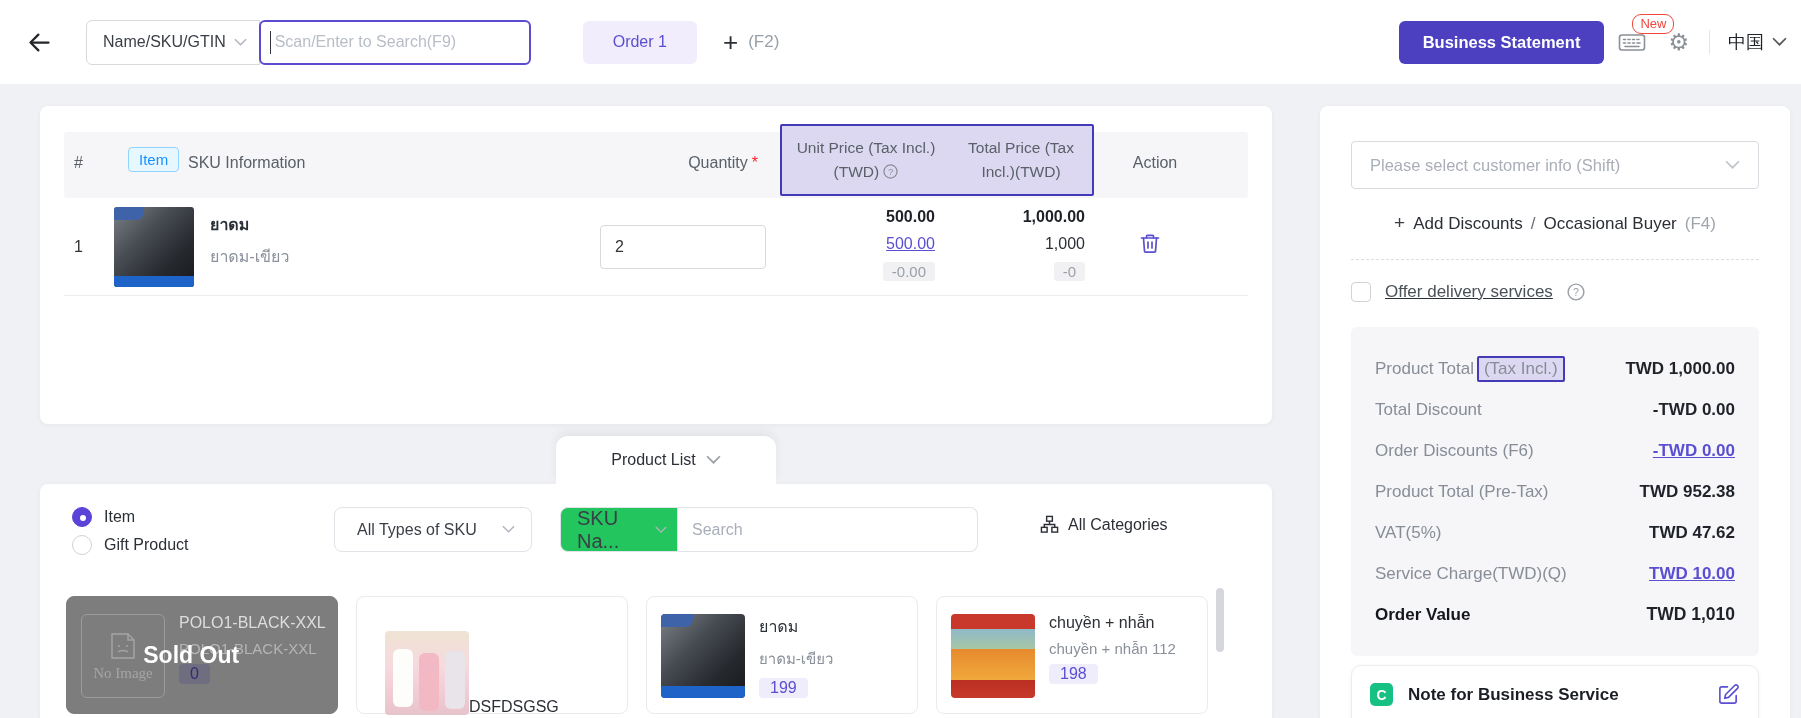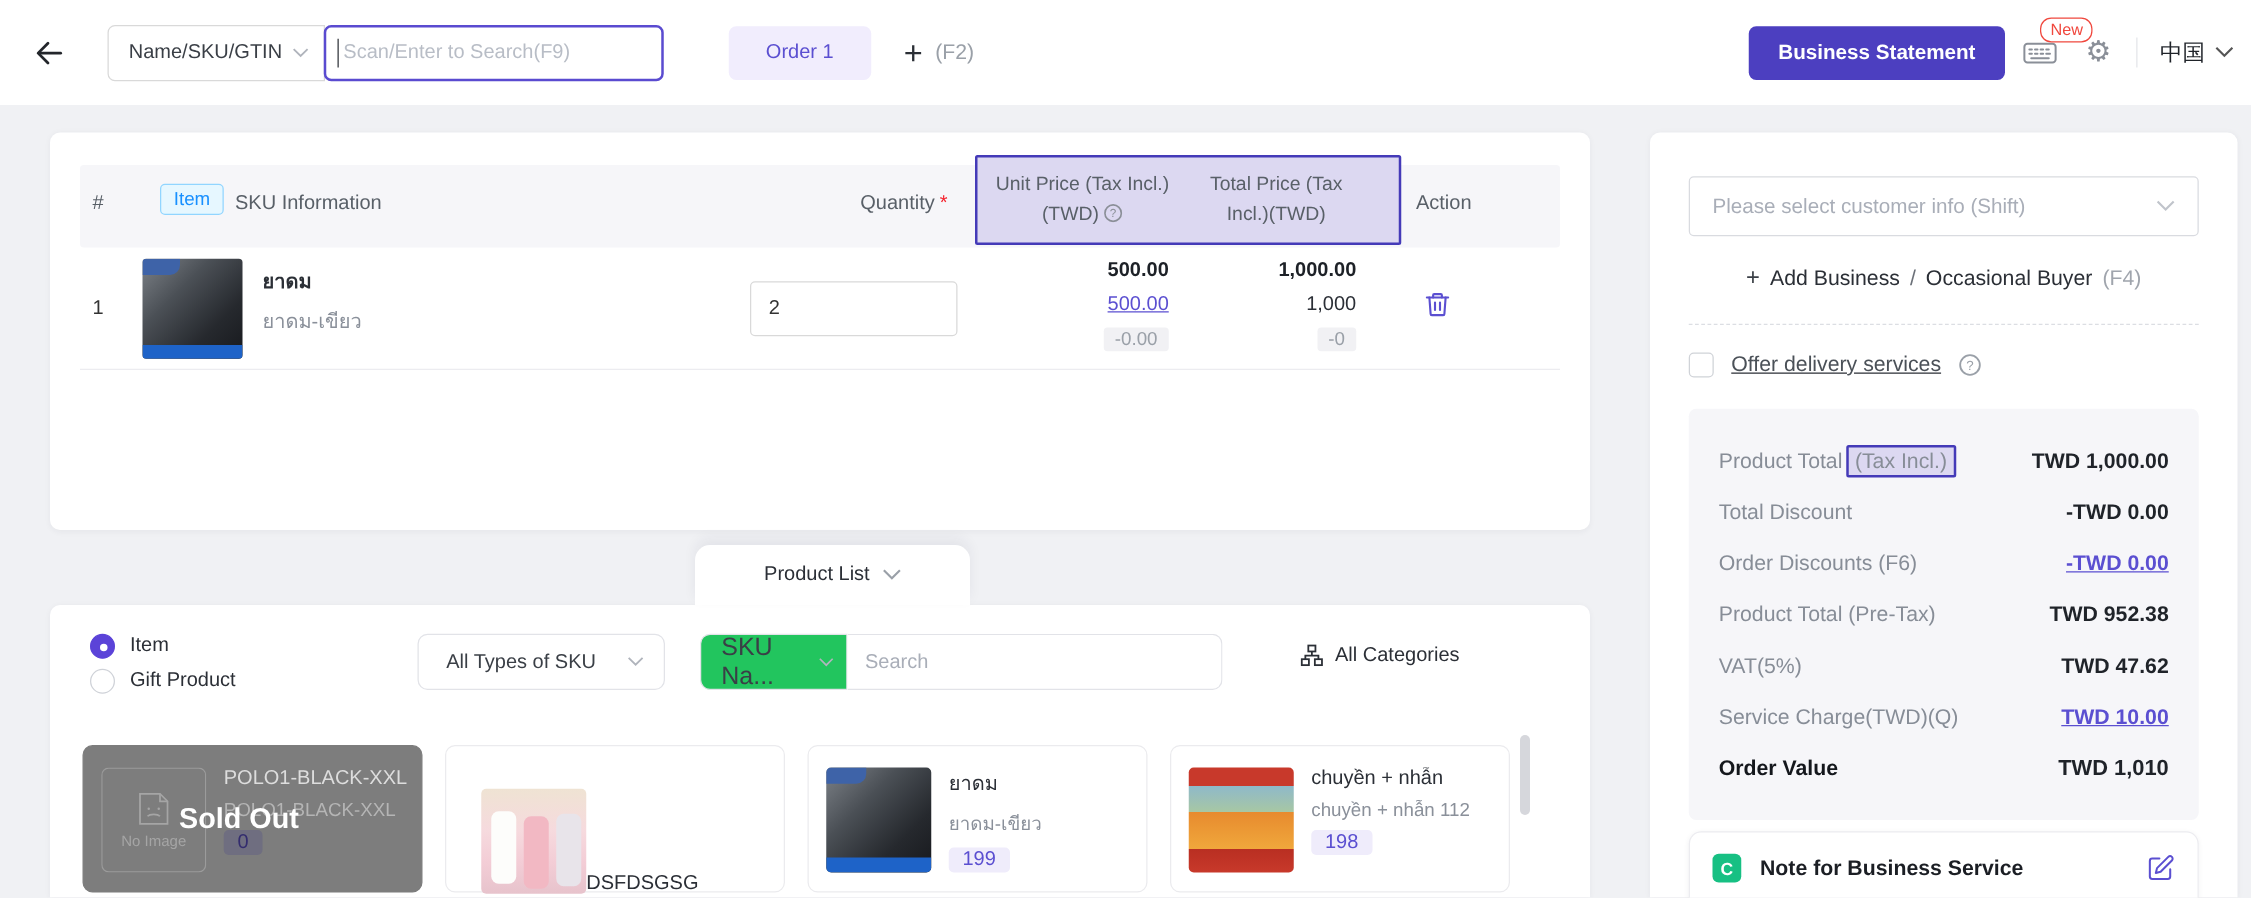--- a/index.html
+++ b/index.html
@@ -34,21 +34,21 @@
   .main-bottom { left:40px; top:484px; width:1232px; height:234px; border-radius:8px 8px 0 0; }
   .sidebar { left:1320px; top:106px; width:470px; height:612px; padding:0 31px; border-radius:8px 8px 0 0; }
 
   
   .thead { position:relative; margin:26px 24px 0 24px; height:66px; background:#f6f6f9; border-radius:3px; font-size:16px; color:#596068; }
   .th-index { position:absolute; left:10px; top:22px; }
   .item-badge { position:absolute; left:64px; top:15px; background:#e6f7ff; border:1px solid #91d5ff; color:#1890ff; font-size:15px; padding:3px 10px; border-radius:4px; }
   .th-sku { position:absolute; left:124px; top:22px; }
   .th-qty { position:absolute; right:490px; top:22px; white-space:nowrap; }
   .req-star { color:#f5222d; margin-left:4px; }
-  .price-box { position:absolute; left:716px; top:-8px; width:341px; height:72px; background:#dcd8f1; border:2px solid #443ab8; border-radius:2px; display:flex; align-items:center; }
+  .price-box { position:absolute; left:716px; top:-8px; width:314px; height:72px; background:#dcd8f1; border:2px solid #443ab8; border-radius:2px; display:flex; align-items:center; }
   .pb-col { font-size:15.5px; line-height:1.55; text-align:center; color:#596068; }
   .pb-unit { width:160px; margin-left:4px; }
   .pb-total { width:138px; margin-left:6px; }
   .th-action { position:absolute; left:1021px; width:140px; top:22px; text-align:center; }
   .q-icon { display:inline-block; vertical-align:-2px; }
 
   .trow { position:relative; margin:0 24px; height:98px; border-bottom:1px solid #ececf0; }
   .td-index { position:absolute; left:10px; top:40px; font-size:16px; color:#333; }
   .prod-img { position:absolute; left:50px; top:9px; width:80px; height:80px; border-radius:3px; overflow:hidden; }
   .img-boot { background:linear-gradient(135deg,#7d8288 0%,#4a4f55 35%,#26292e 70%,#17191d 100%); position:relative; }
@@ -94,21 +94,21 @@
   .img-bottles::before { content:""; position:absolute; left:8px; top:18px; width:20px; height:58px; background:#fdfdfb; border-radius:6px; box-shadow:26px 4px 0 #f2b8c3, 52px 2px 0 #e8e4ea; }
   .img-catfood { background:linear-gradient(180deg,#c8392b 0%,#c8392b 18%,#8fb9c9 18%,#a7c7a4 42%,#e78a2e 42%,#f0a83c 78%,#b92f22 78%,#c8392b 100%); }
   .card-title { margin-left:98px; font-size:16px; color:#2b2f36; white-space:nowrap; overflow:hidden; width:150px; }
   .card-sub { margin-left:98px; margin-top:8px; font-size:15px; color:#8a909a; white-space:nowrap; overflow:hidden; width:150px; }
   .card-price { margin-left:98px; margin-top:7px; display:inline-block; background:#efecfb; color:#5b4fd1; font-size:16px; padding:1px 11px; border-radius:4px; }
   .card.soldout { background:#7d7d7d; border-color:#7d7d7d; }
   .card.soldout .card-title { color:#dddddd; }
   .card.soldout .card-sub { color:#b5b5b5; }
   .card.soldout .card-price { background:#6f6e80; color:#332c6e; }
   .noimg-box { width:84px; height:84px; border:1px solid #9b9b9b; border-radius:6px; display:flex; flex-direction:column; align-items:center; justify-content:center; gap:4px; }
-  .noimg-label { font-size:12px; color:#a5a5a5; }
+  .noimg-label { font-size:15px; color:#a5a5a5;font-family:Liberation Serif, serif; }
   .soldout-overlay { position:absolute; left:46%; top:50%; transform:translate(-50%,-50%); font-size:23px; font-weight:700; color:#fff; white-space:nowrap; }
 
   
   .cust-select { margin-top:35px; height:48px; border:1px solid #d9dbe0; border-radius:4px; background:#fff; display:flex; align-items:center; justify-content:space-between; padding:0 18px; cursor:pointer; }
   .cust-ph { font-size:16.5px; color:#a9aeb8; }
   .addcust-line { margin-top:23px; text-align:center; font-size:17px; color:#2b2f36; }
   .addcust-line .plus-sm { font-size:19px; margin-right:8px; color:#3a3f46; }
   .addcust-line .sep { color:#6b7078; margin:0 8px; }
   .addcust-line .key { color:#a0a5ad; margin-left:8px; }
   .addcust-line span.lnk { cursor:pointer; }
@@ -337,21 +337,21 @@
   <aside class="panel sidebar">
     <div class="cust-select">
       <span class="cust-ph">Please select customer info (Shift)</span>
       <span>
         <svg width="15" height="10" viewBox="0 0 14 9" fill="none" stroke="#c0c4cb" stroke-width="1.6">
             <path d="M1 1l6 6 6-6"></path>
           </svg>
       </span>
     </div>
     <div class="addcust-line">
-      <span class="plus-sm">+</span><span class="lnk">Add Business</span><span class="sep">/</span><span class="lnk">Occasional Buyer</span><span class="key">(F4)</span>
+      <span class="plus-sm">+</span><span class="lnk">Add Discounts</span><span class="sep">/</span><span class="lnk">Occasional Buyer</span><span class="key">(F4)</span>
     </div>
     <div class="dash-divider"></div>
     <div class="delivery-line">
       <span class="checkbox"></span>
       <span class="delivery-label">Offer delivery services</span>
       <span>
         <svg width="18" height="18" viewBox="0 0 16 16">
             <circle cx="8" cy="8" r="7" fill="none" stroke="#9aa0a8" stroke-width="1.3"></circle>
             <text x="8" y="11.5" text-anchor="middle" font-size="9.5" fill="#9aa0a8" font-family="Liberation Sans,sans-serif">?</text>
           </svg>

